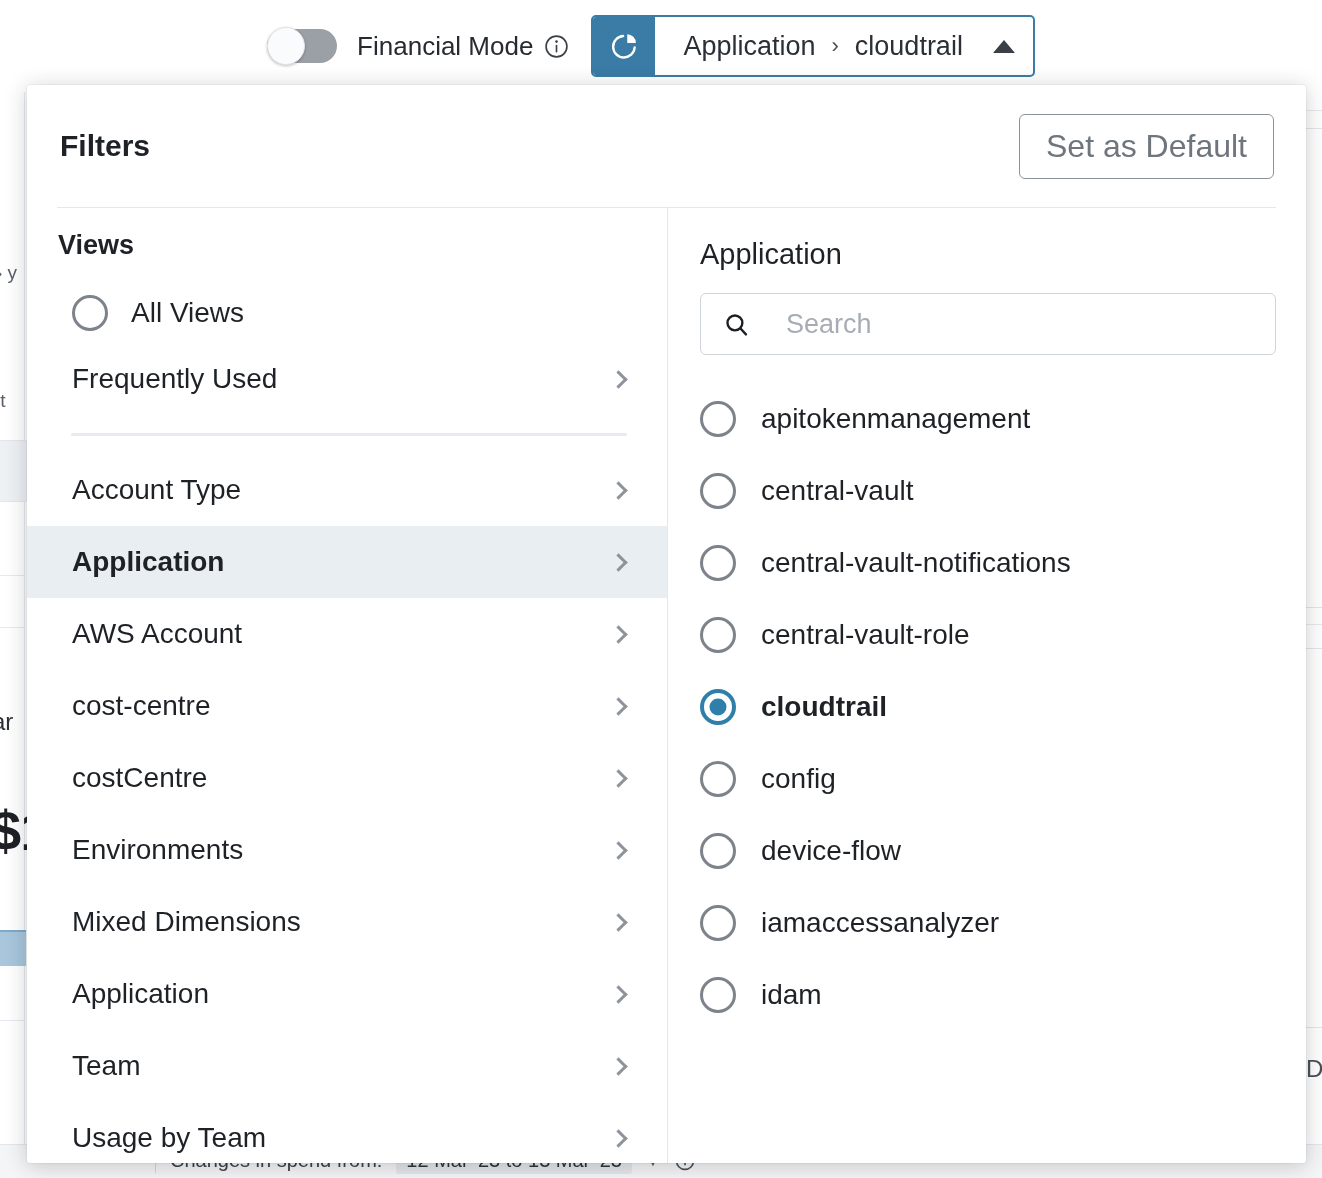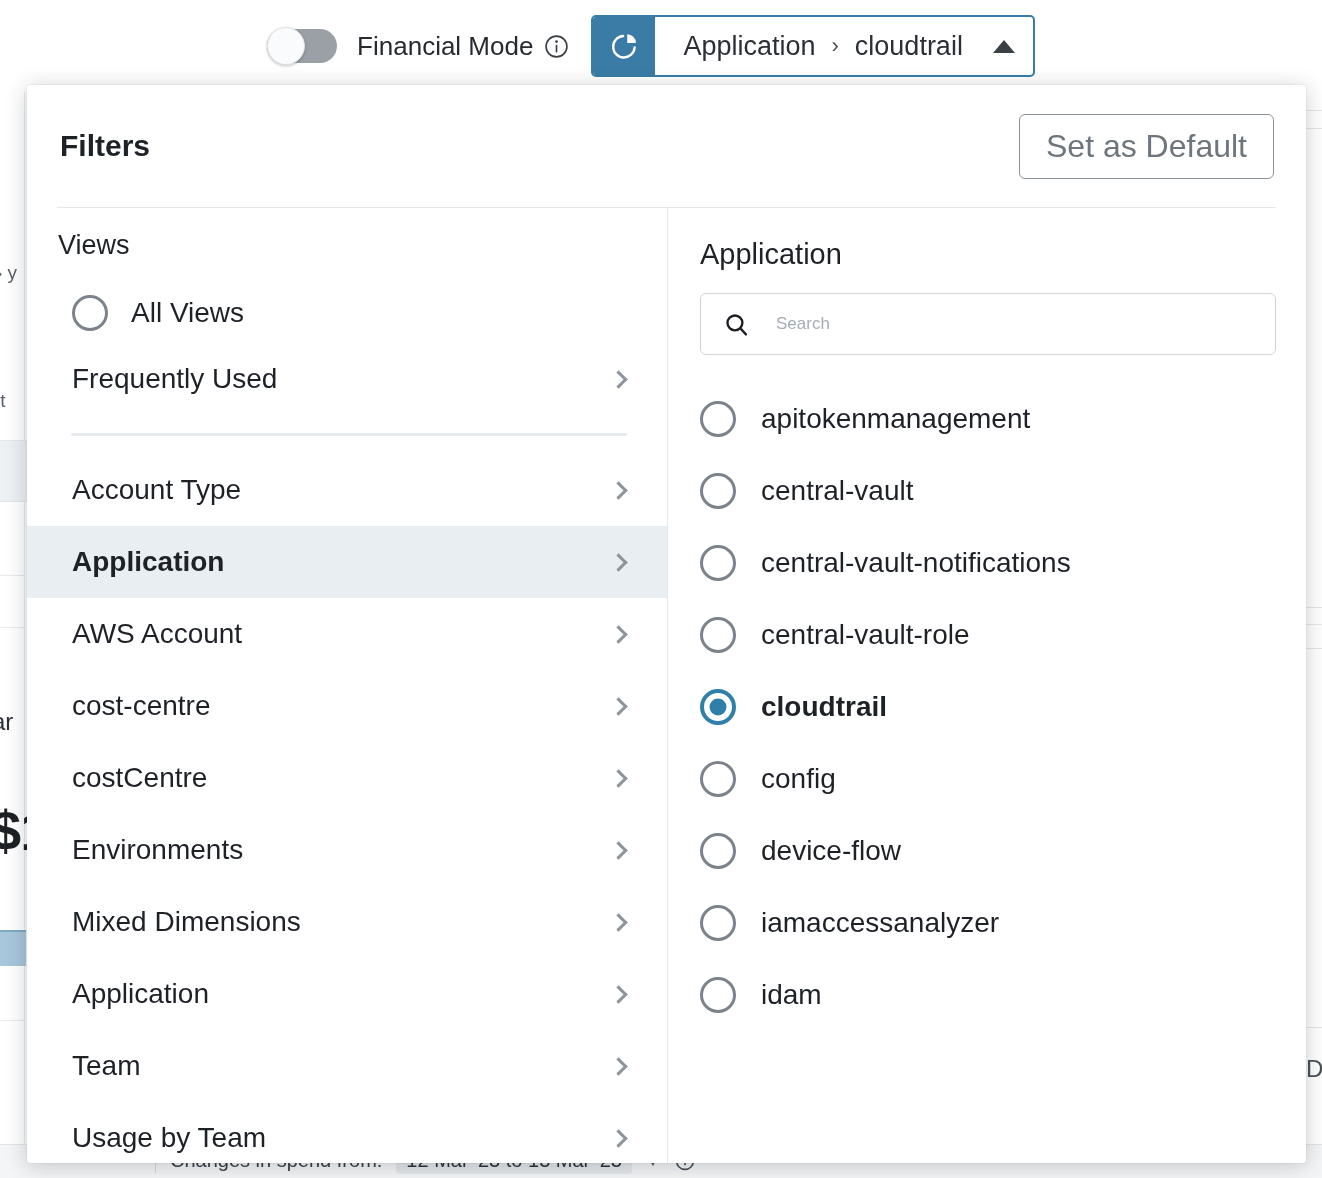--- a/index.html
+++ b/index.html
@@ -165,21 +165,21 @@
   
   .views-col {
     width: 641px;
     flex: none;
     border-right: 1px solid #e4e8ec;
     padding-top: 22px;
     overflow: hidden;
     position: relative;
   }
   .views-heading {
-    font-size: 27px; font-weight: 400; color: #1e2227;
+    font-size: 27px; font-weight: 700; color: #1e2227;
     padding: 0 0 0 31px; margin-bottom: 22px;
   }
 
   .radio-row {
     display: flex; align-items: center;
     padding: 12px 0 12px 45px;
     gap: 23px;
     cursor: pointer;
   }
   .radio {
@@ -240,22 +240,22 @@
     border-radius: 6px;
     height: 62px;
     display: flex; align-items: center;
     padding-left: 22px;
     margin-bottom: 28px;
     background: #ffffff;
   }
   .search-wrap svg { width: 27px; height: 27px; flex: none; color: #1c1f24; }
   .search-input {
     border: none; outline: none; background: transparent;
-    font-family: inherit; font-size: 17px; color: #1e2227;
-    margin-left: 26px; width: 100%; height: 100%;
+    font-family: inherit; font-size: 27px; color: #1e2227;
+    margin-left: 36px; width: 100%; height: 100%;
   }
   .search-input::placeholder { color: #a7adb5; }
 
   .value-row {
     display: flex; align-items: center;
     gap: 25px;
     height: 72px;
     cursor: pointer;
   }
   .value-label { font-size: 28px; color: #1e2227; }

